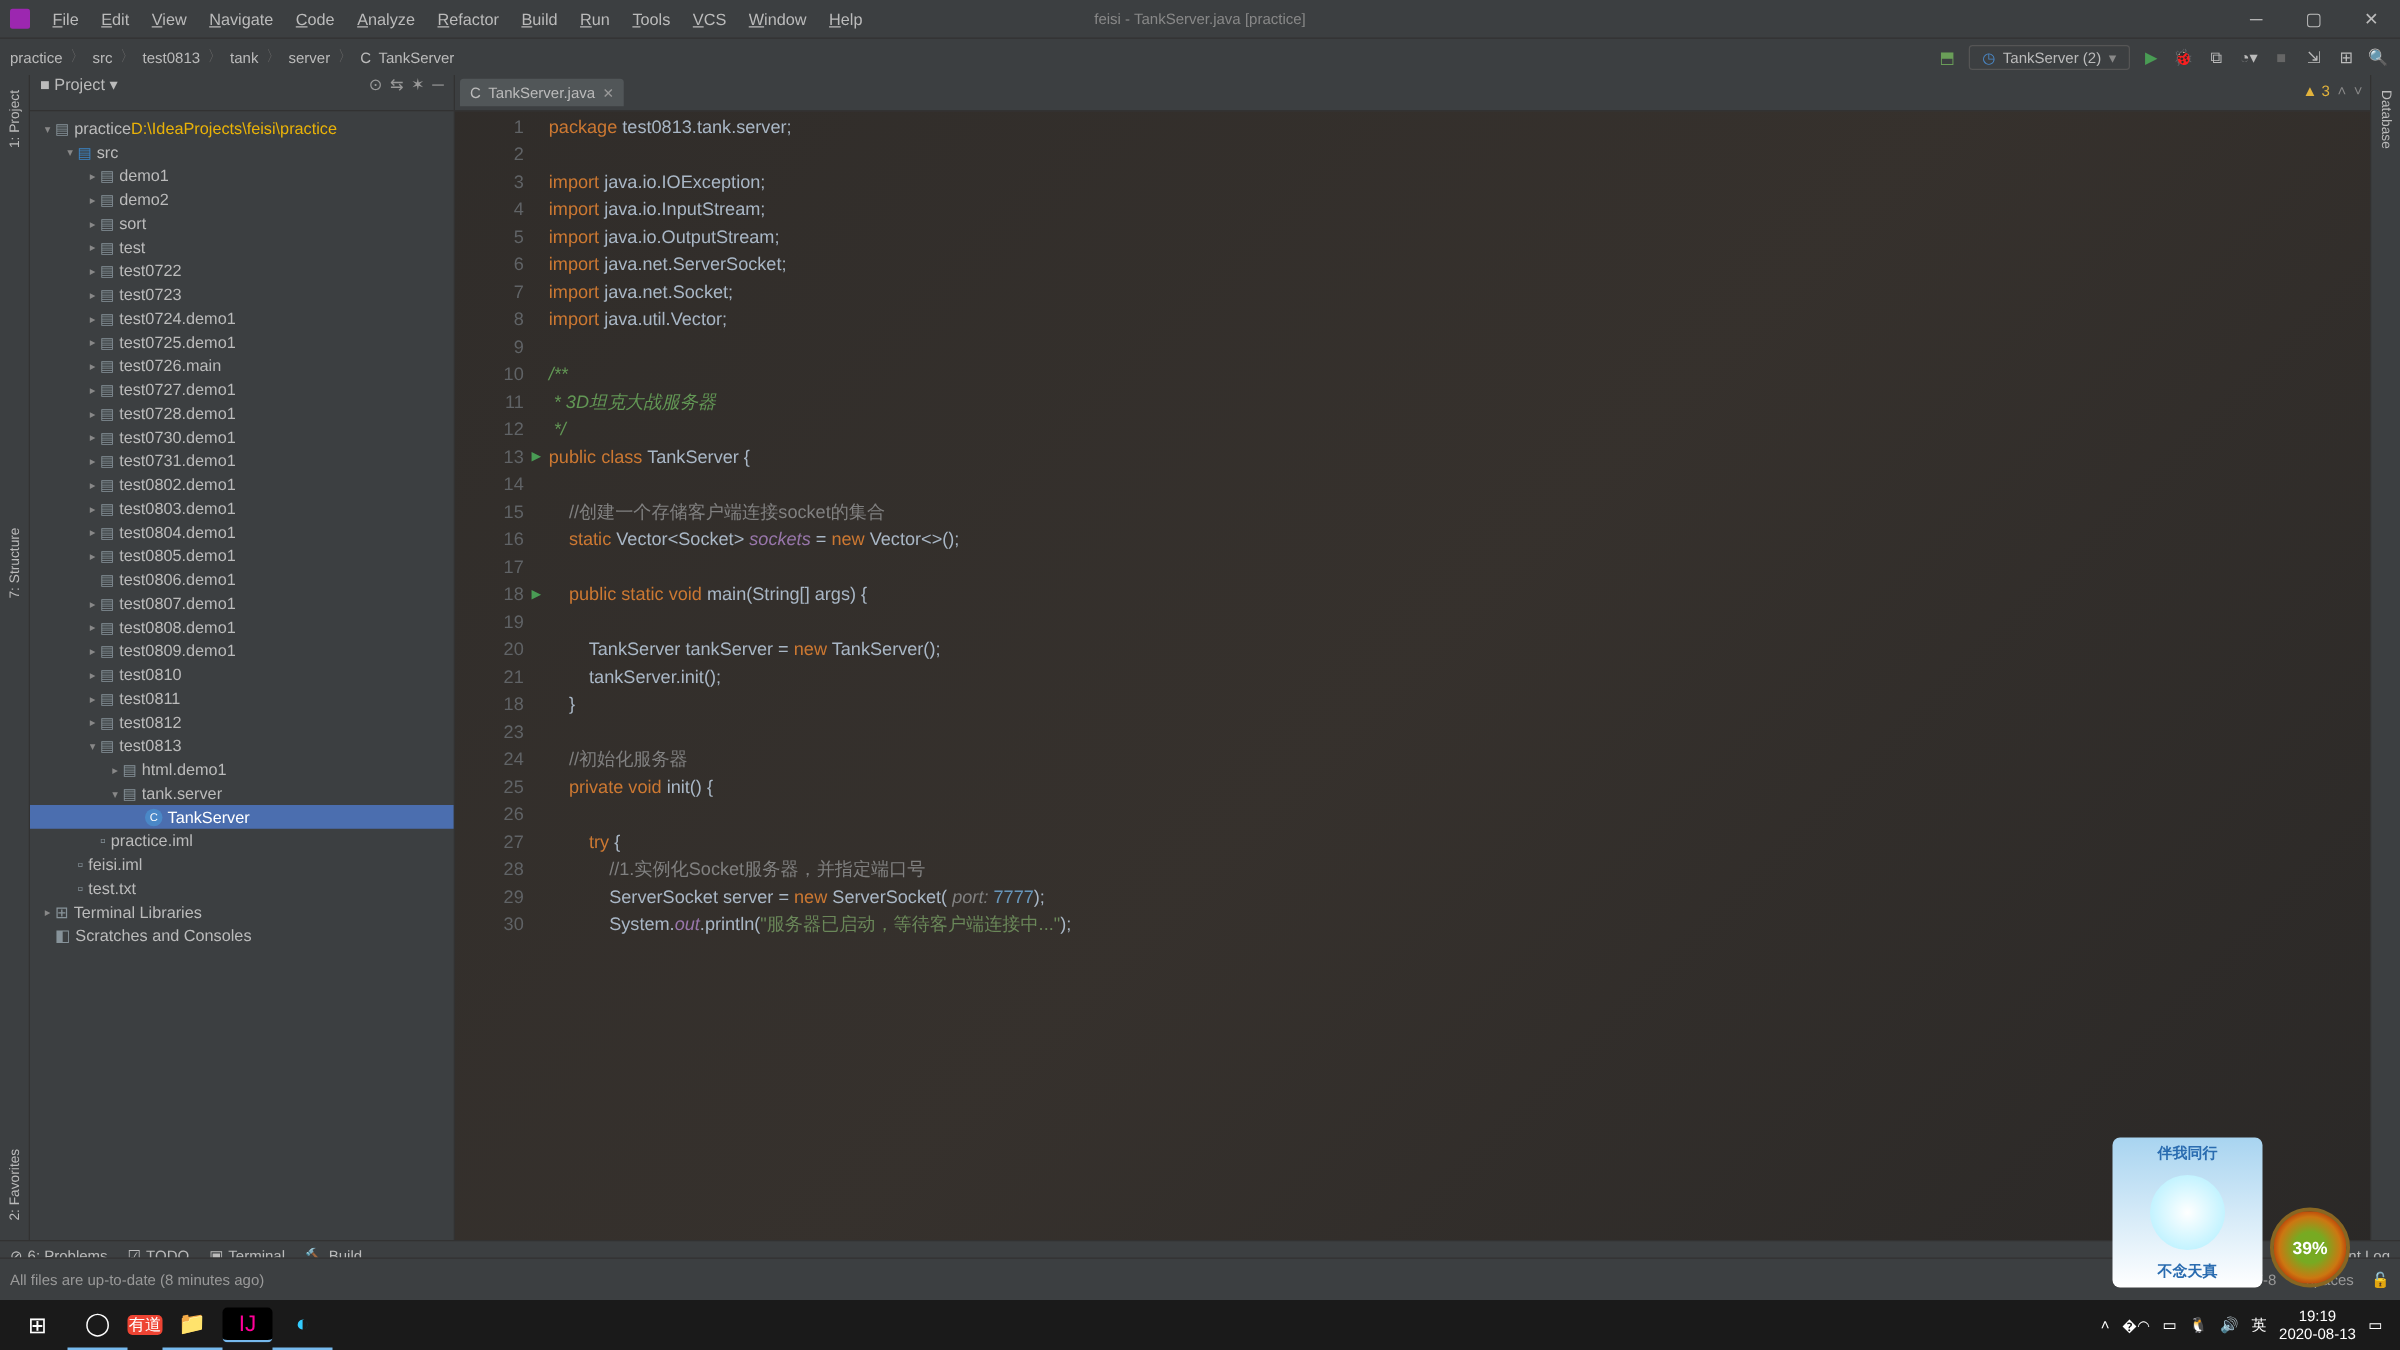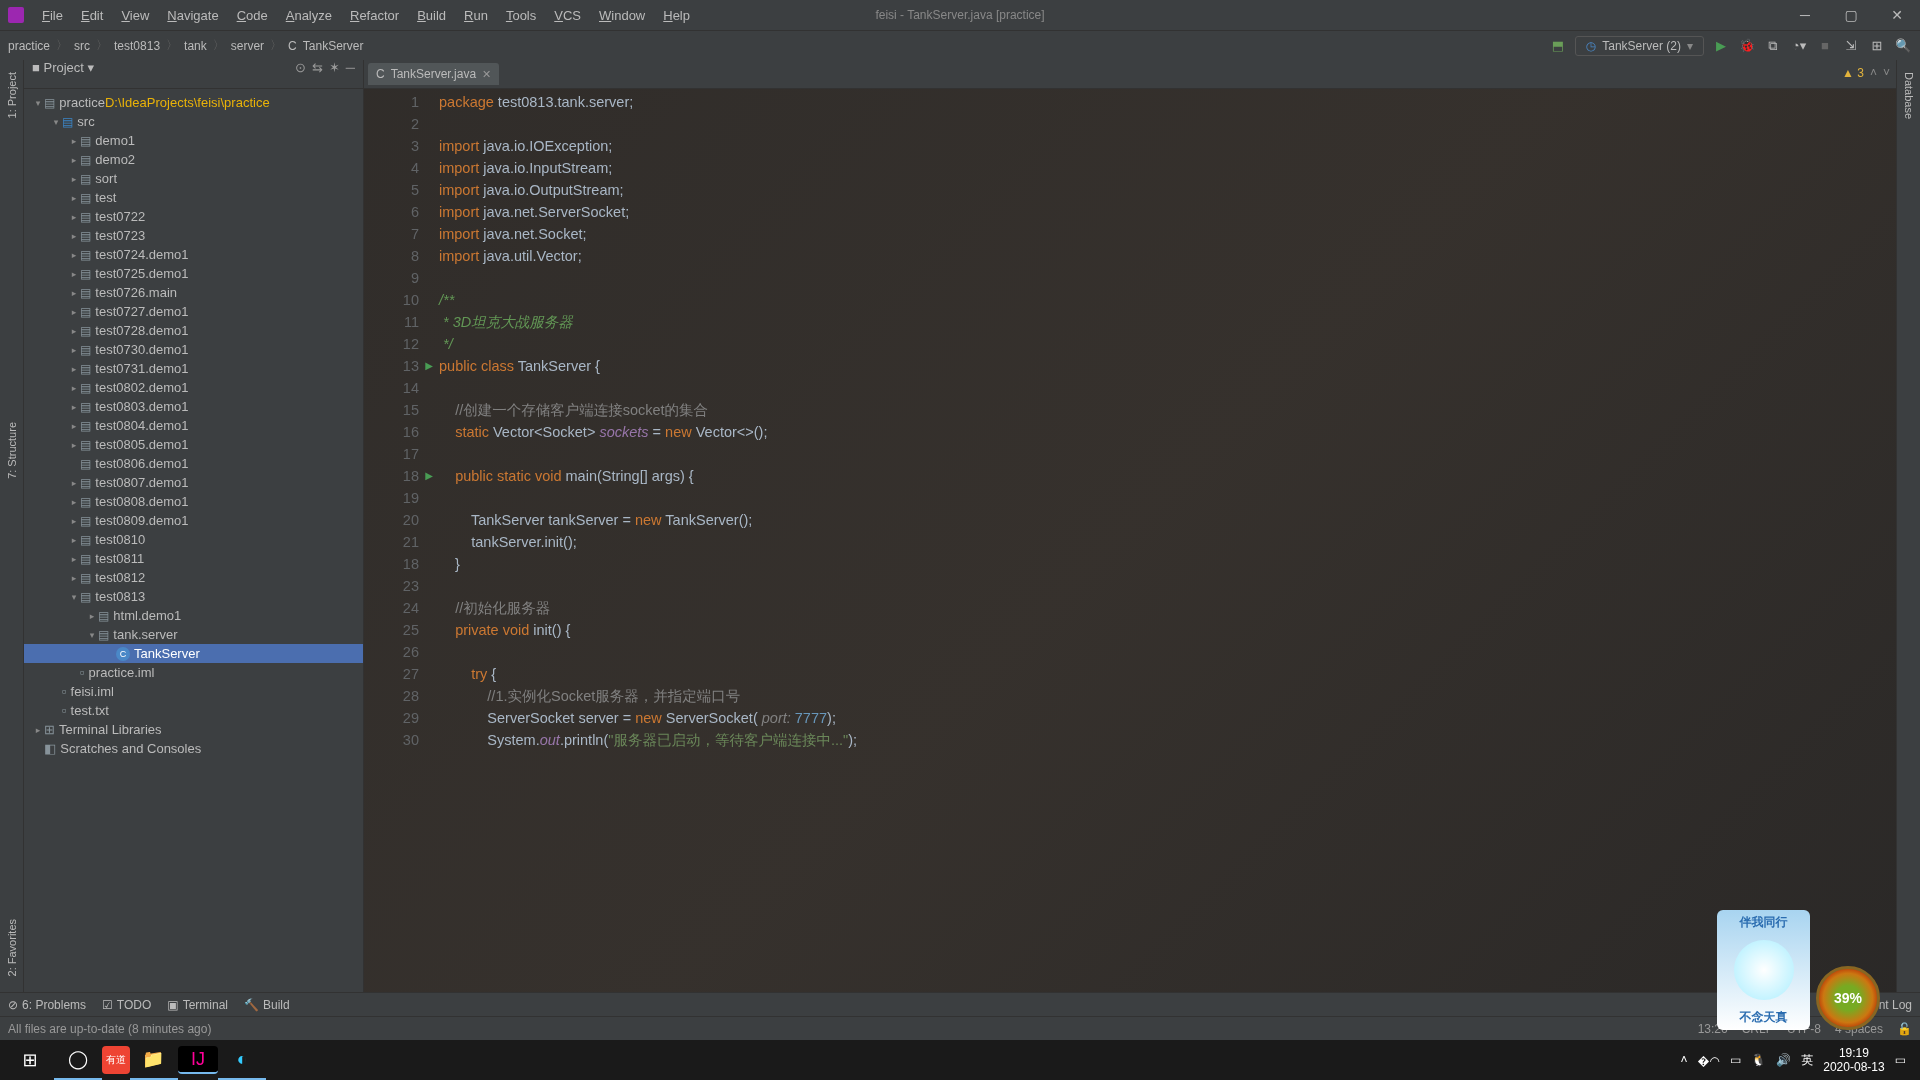--- a/index.html
+++ b/index.html
@@ -46,31 +46,31 @@
 .str { color:#6a8759; }
 .cmt { color:#808080; }
 .doc { color:#629755; font-style:italic; }
 .num { color:#6897bb; }
 .param { color:#808080; font-style:italic; }
 .fld { color:#9876aa; font-style:italic; }
 .editor-right { position:absolute; right:6px; top:6px; display:flex; align-items:center; gap:6px; font-size:12px; z-index:2; }
 .editor-right .warn { color:#e2b33c; }
 .bottombar { position:absolute; bottom:24px; left:0; right:0; height:24px; background:#3c3f41; border-top:1px solid #323232; display:flex; align-items:center; padding:0 8px; font-size:12px; gap:16px; }
 .bottombar .item { display:flex; align-items:center; gap:4px; cursor:pointer; }
-.statusbar { position:absolute; bottom:0; left:0; right:0; height:24px; background:#3c3f41; border-top:1px solid #323232; display:flex; align-items:center; padding:0 8px; font-size:12px; color:#999; }
+.statusbar { position:absolute; bottom:0; left:0; right:0; height:34px; background:#3c3f41; border-top:1px solid #323232; display:flex; align-items:center; padding:0 8px; font-size:12px; color:#999; }
 .statusbar .right { margin-left:auto; display:flex; gap:14px; }
 .taskbar { position:absolute; bottom:0; left:0; right:0; height:40px; background:#1a1a1a; display:flex; align-items:center; padding:0 6px; z-index:10; }
 body > .statusbar, body > .bottombar { bottom:40px; }
 body > .bottombar { bottom:64px; }
 .main { bottom:88px; }
 .taskbar .icon { width:48px; height:40px; display:flex; align-items:center; justify-content:center; font-size:18px; }
 .taskbar .active { border-bottom:2px solid #76b9ed; }
 .tray { margin-left:auto; display:flex; align-items:center; gap:10px; color:#fff; font-size:12px; padding-right:8px; }
 .tray .clock { text-align:center; line-height:14px; font-size:12px; }
-.overlay-widget { position:absolute; right:110px; bottom:50px; width:93px; height:120px; background:linear-gradient(#a8d4f0,#fff); border-radius:6px; z-index:20; display:flex; flex-direction:column; align-items:center; justify-content:space-between; padding:4px; font-size:12px; color:#2a6cb0; font-weight:bold; }
+.overlay-widget { position:absolute; right:110px; bottom:50px; width:120px; height:120px; background:linear-gradient(#a8d4f0,#fff); border-radius:6px; z-index:20; display:flex; flex-direction:column; align-items:center; justify-content:space-between; padding:4px; font-size:12px; color:#2a6cb0; font-weight:bold; }
 .overlay-gauge { position:absolute; right:40px; bottom:50px; width:64px; height:64px; border-radius:50%; background:radial-gradient(circle,#7a2 30%,#c71 60%,#a00 90%); z-index:20; display:flex; align-items:center; justify-content:center; color:#fff; font-size:14px; font-weight:bold; border:3px solid #862; }
 </style>
 </head>
 <body>
 
 <div class="titlebar">
   <span class="logo"></span>
   <div class="menu" id="menu">
       <span><u>F</u>ile</span>
       <span><u>E</u>dit</span>
@@ -395,21 +395,21 @@
     <span>CRLF</span>
     <span>UTF-8</span>
     <span>4 spaces</span>
     <span>🔓</span>
   </div>
 </div>
 
 <div class="taskbar">
   <div class="icon" style="color:#fff">⊞</div>
   <div class="icon active" style="color:#fff">◯</div>
-  <div class="icon" style="background:#e43;width:28px;height:28px;border-radius:4px;color:#fff;font-size:10px">有道</div>
+  <div class="icon" style="background:#e43;width:28px;height:16px;border-radius:4px;color:#fff;font-size:13px">有道</div>
   <div class="icon active">📁</div>
   <div class="icon active" style="background:#000;width:40px;height:28px;border-radius:4px;color:#f09">IJ</div>
   <div class="icon active" style="color:#3cf">◐</div>
   <div class="tray">
     <span>˄</span>
     <span>�◠</span>
     <span>▭</span>
     <span>🐧</span>
     <span>🔊</span>
     <span>英</span>

